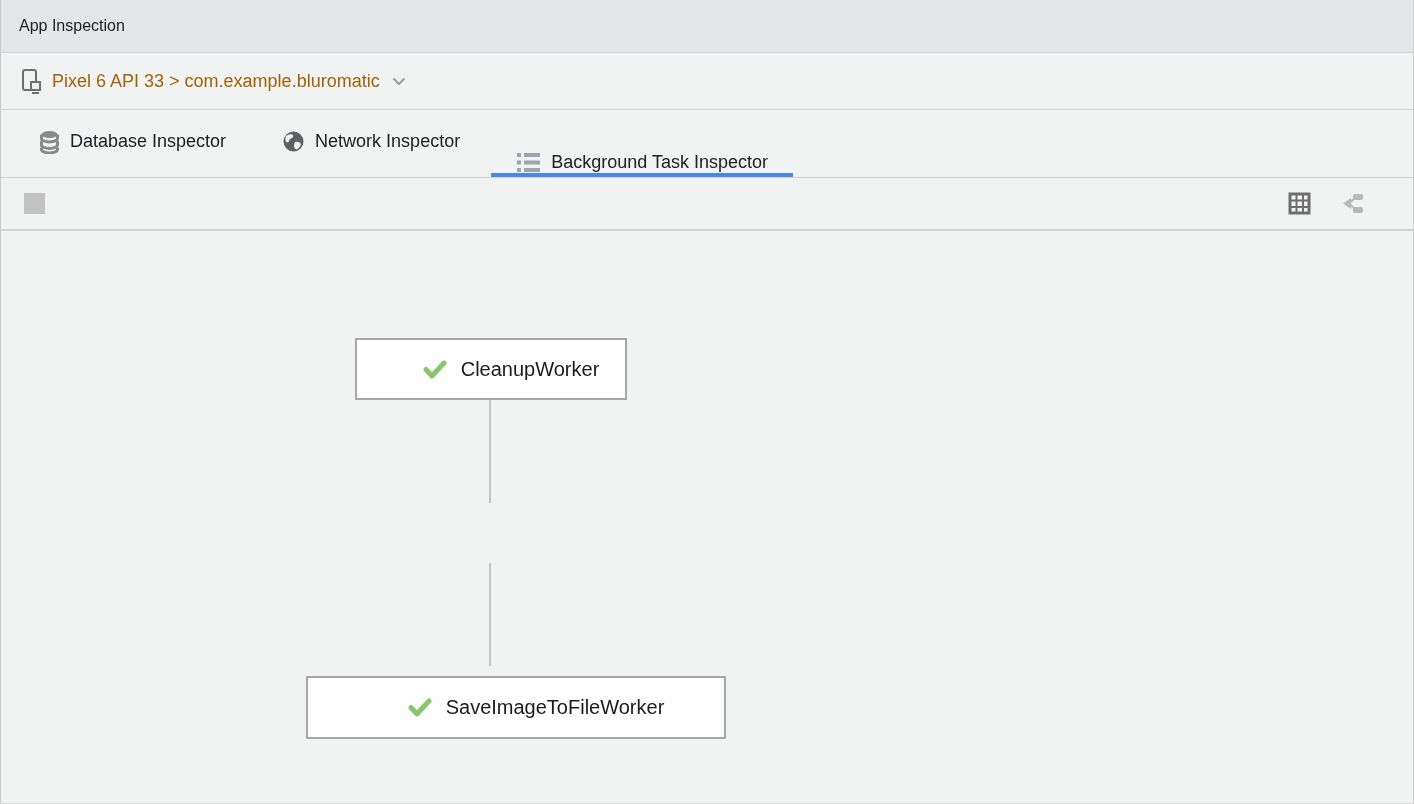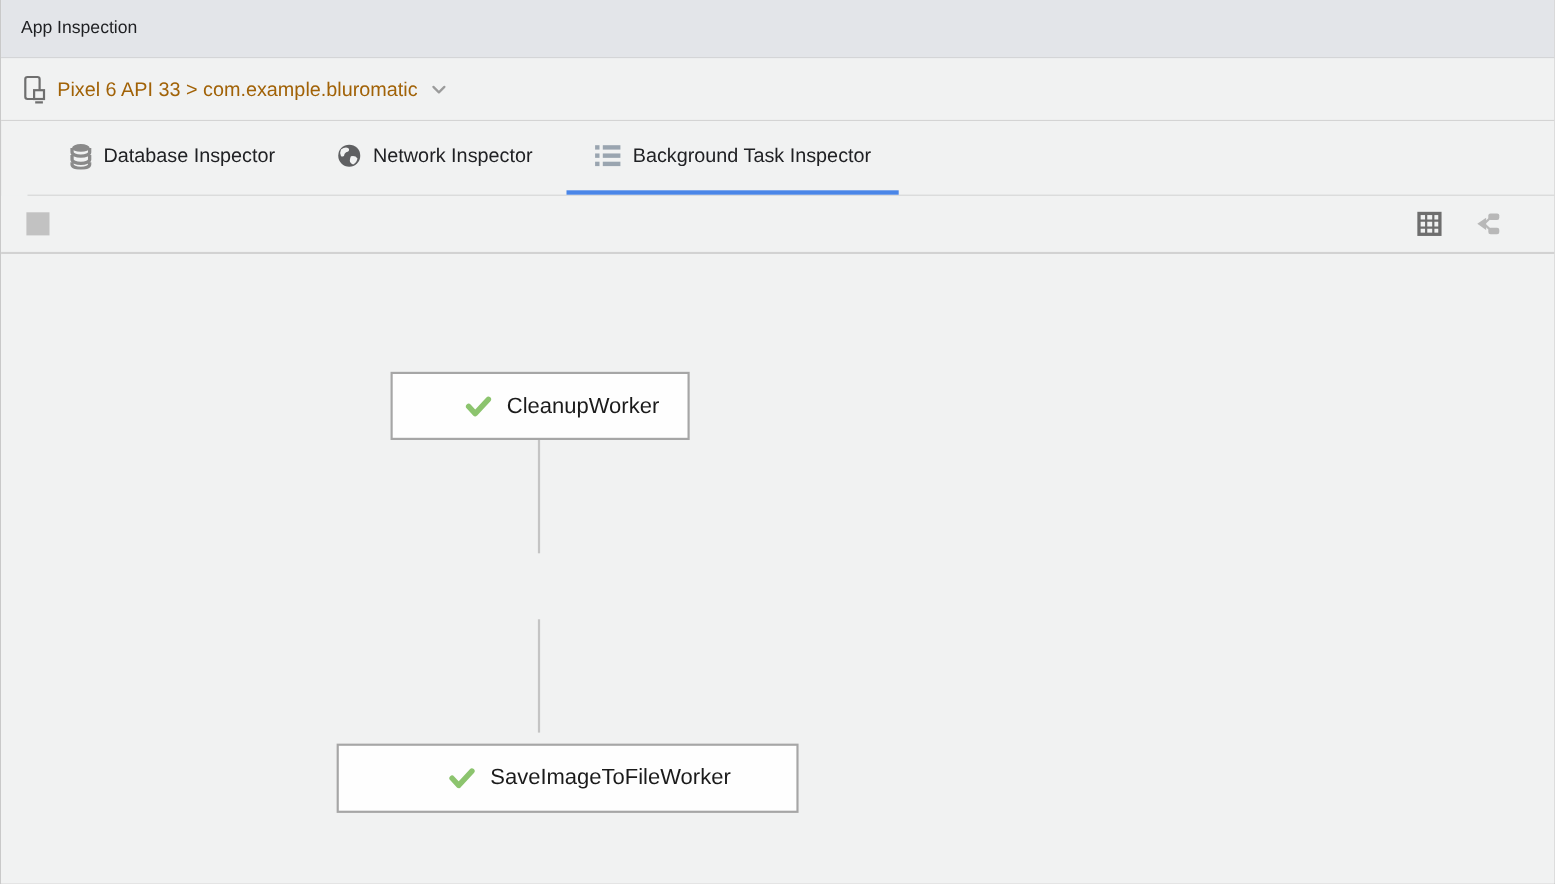--- a/index.html
+++ b/index.html
@@ -37,29 +37,29 @@
   .device-bar .dev-icon { margin-right: 9px; display: inline-flex; }
   .device-bar .chevron { margin-left: 12px; display: inline-flex; }
 
   
   .tab-bar {
     height: 68px; flex: 0 0 68px;
     background: #f1f2f2;
     border-bottom: 1px solid #cfcfcf;
     display: flex; align-items: stretch;
     padding-left: 13px;
-    font-size: 18px; color: #202124; margin-left: 24px;
+    font-size: 18px; color: #202124;
   }
   .tab {
     display: flex; align-items: center;
     padding: 0 25px; margin-right: 6px;
     border-bottom: 4px solid transparent;
     cursor: default; white-space: nowrap;
   }
-  .tab.active { border-bottom-color: #4a86e8; }
+  .tab.active { border-bottom-color: #4a86e8; align-items: flex-end; }
   .tab .tab-icon { margin-right: 10px; display: inline-flex; }
 
   
   .toolbar {
     height: 53px; flex: 0 0 53px;
     background: #f1f2f2;
     border-bottom: 2px solid #d2d2d2;
     display: flex; align-items: center;
     padding: 0 48px 0 23px;
   }

